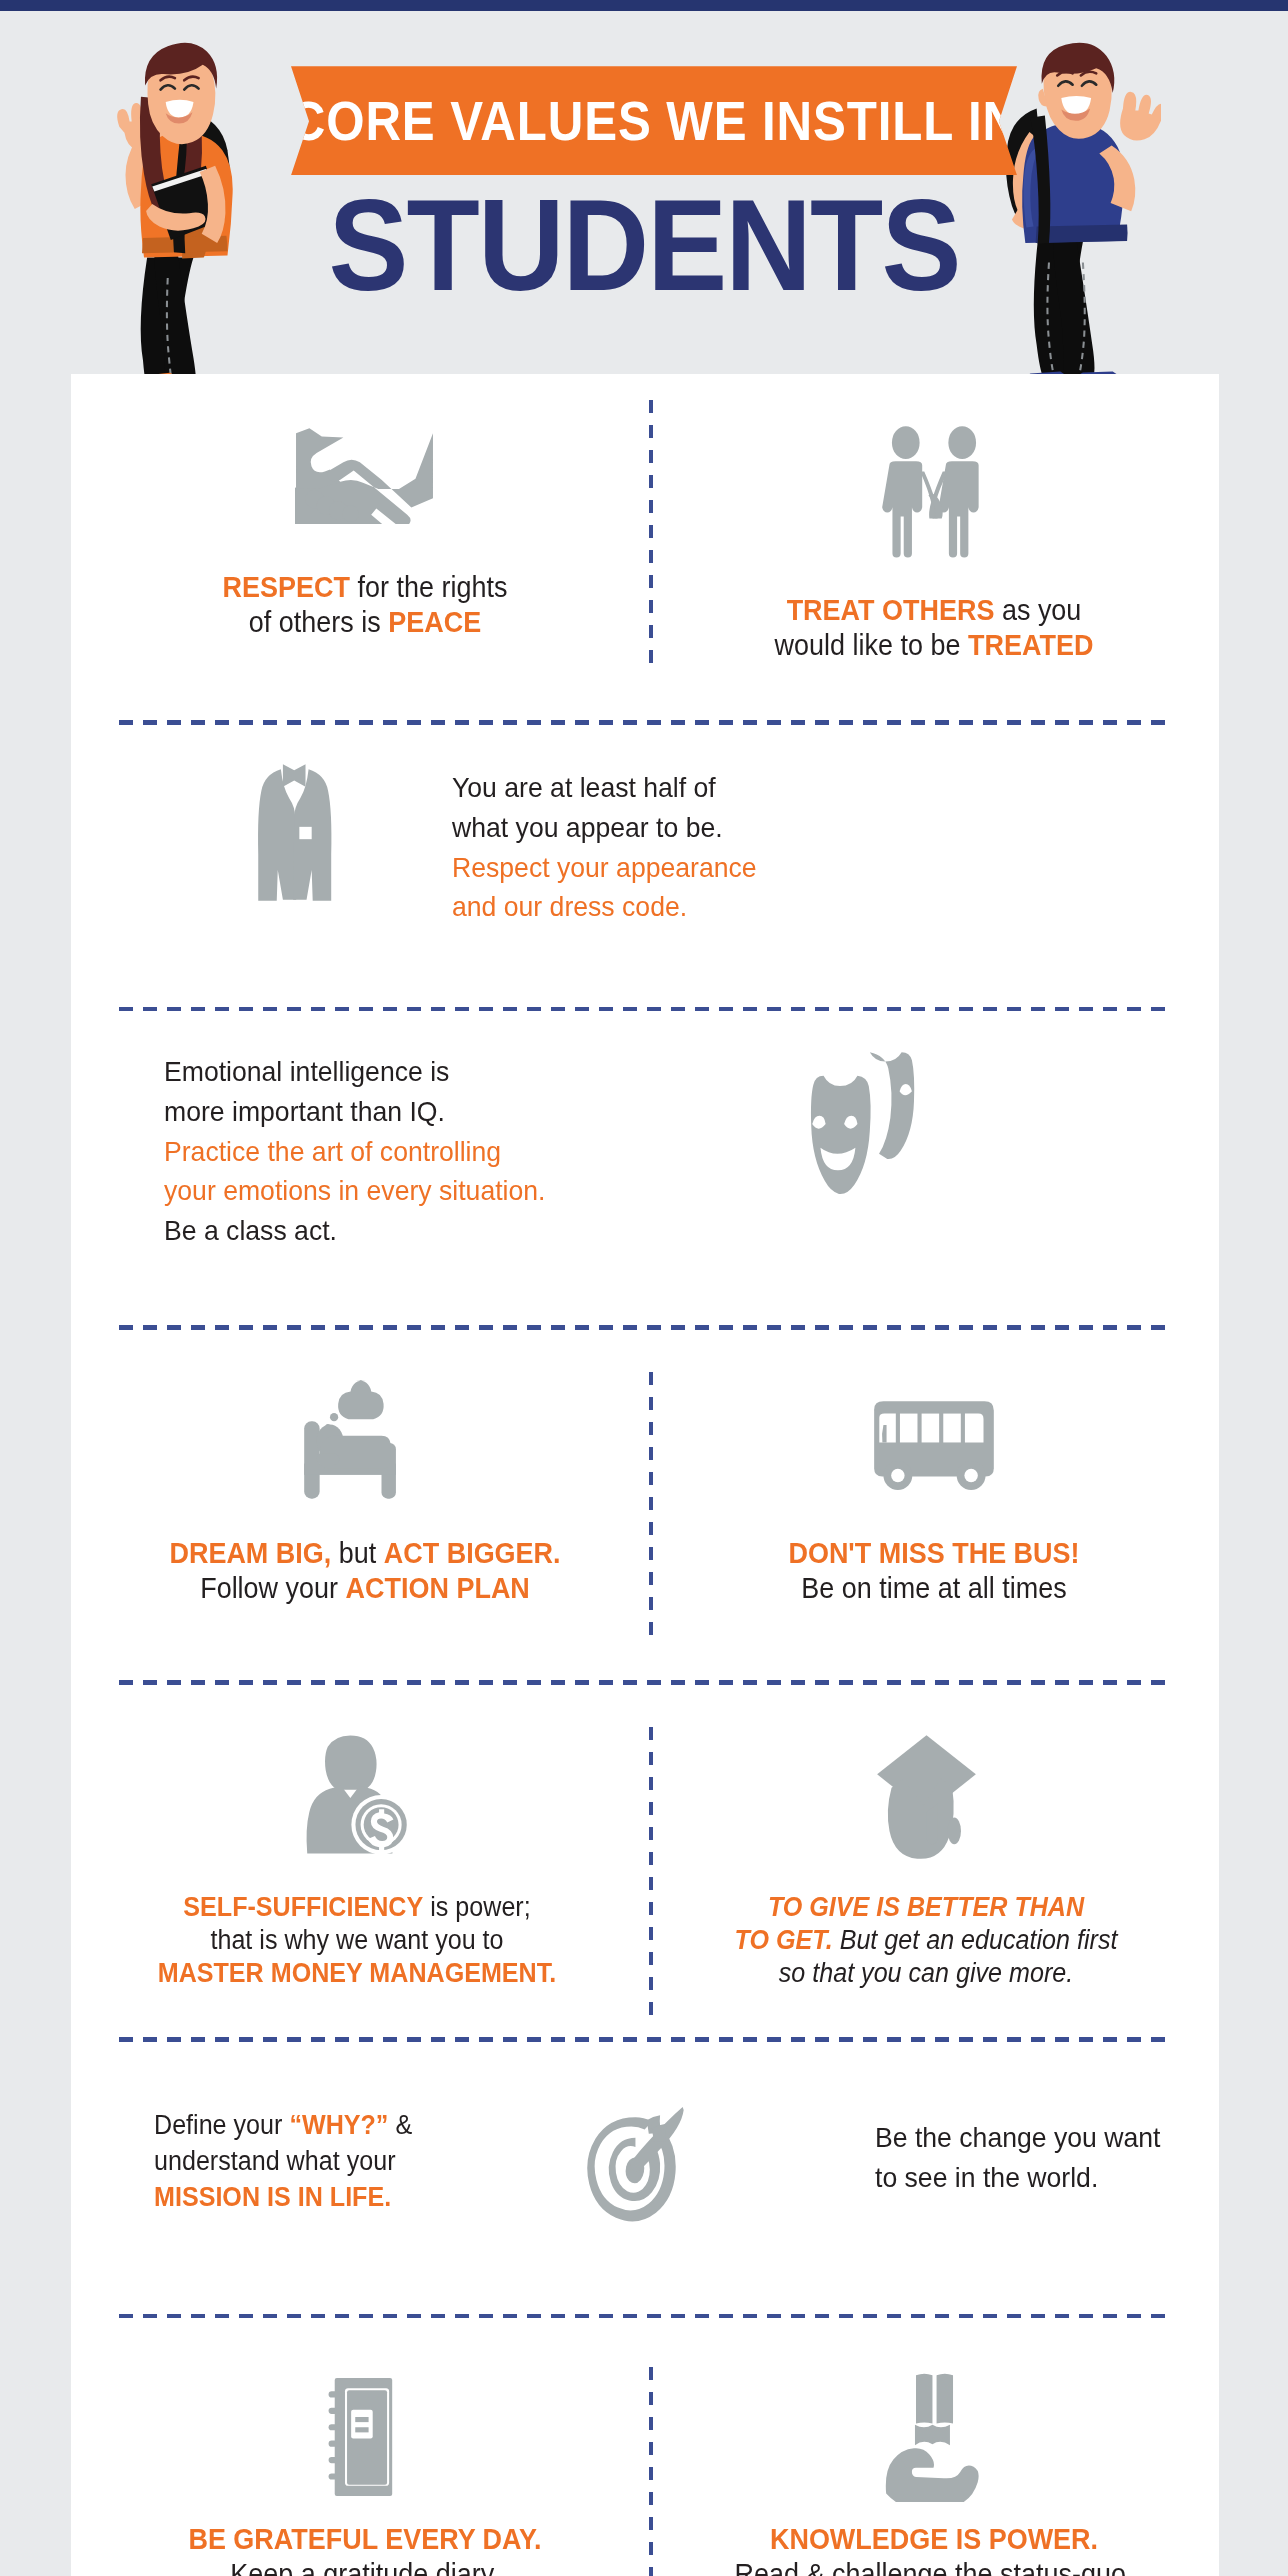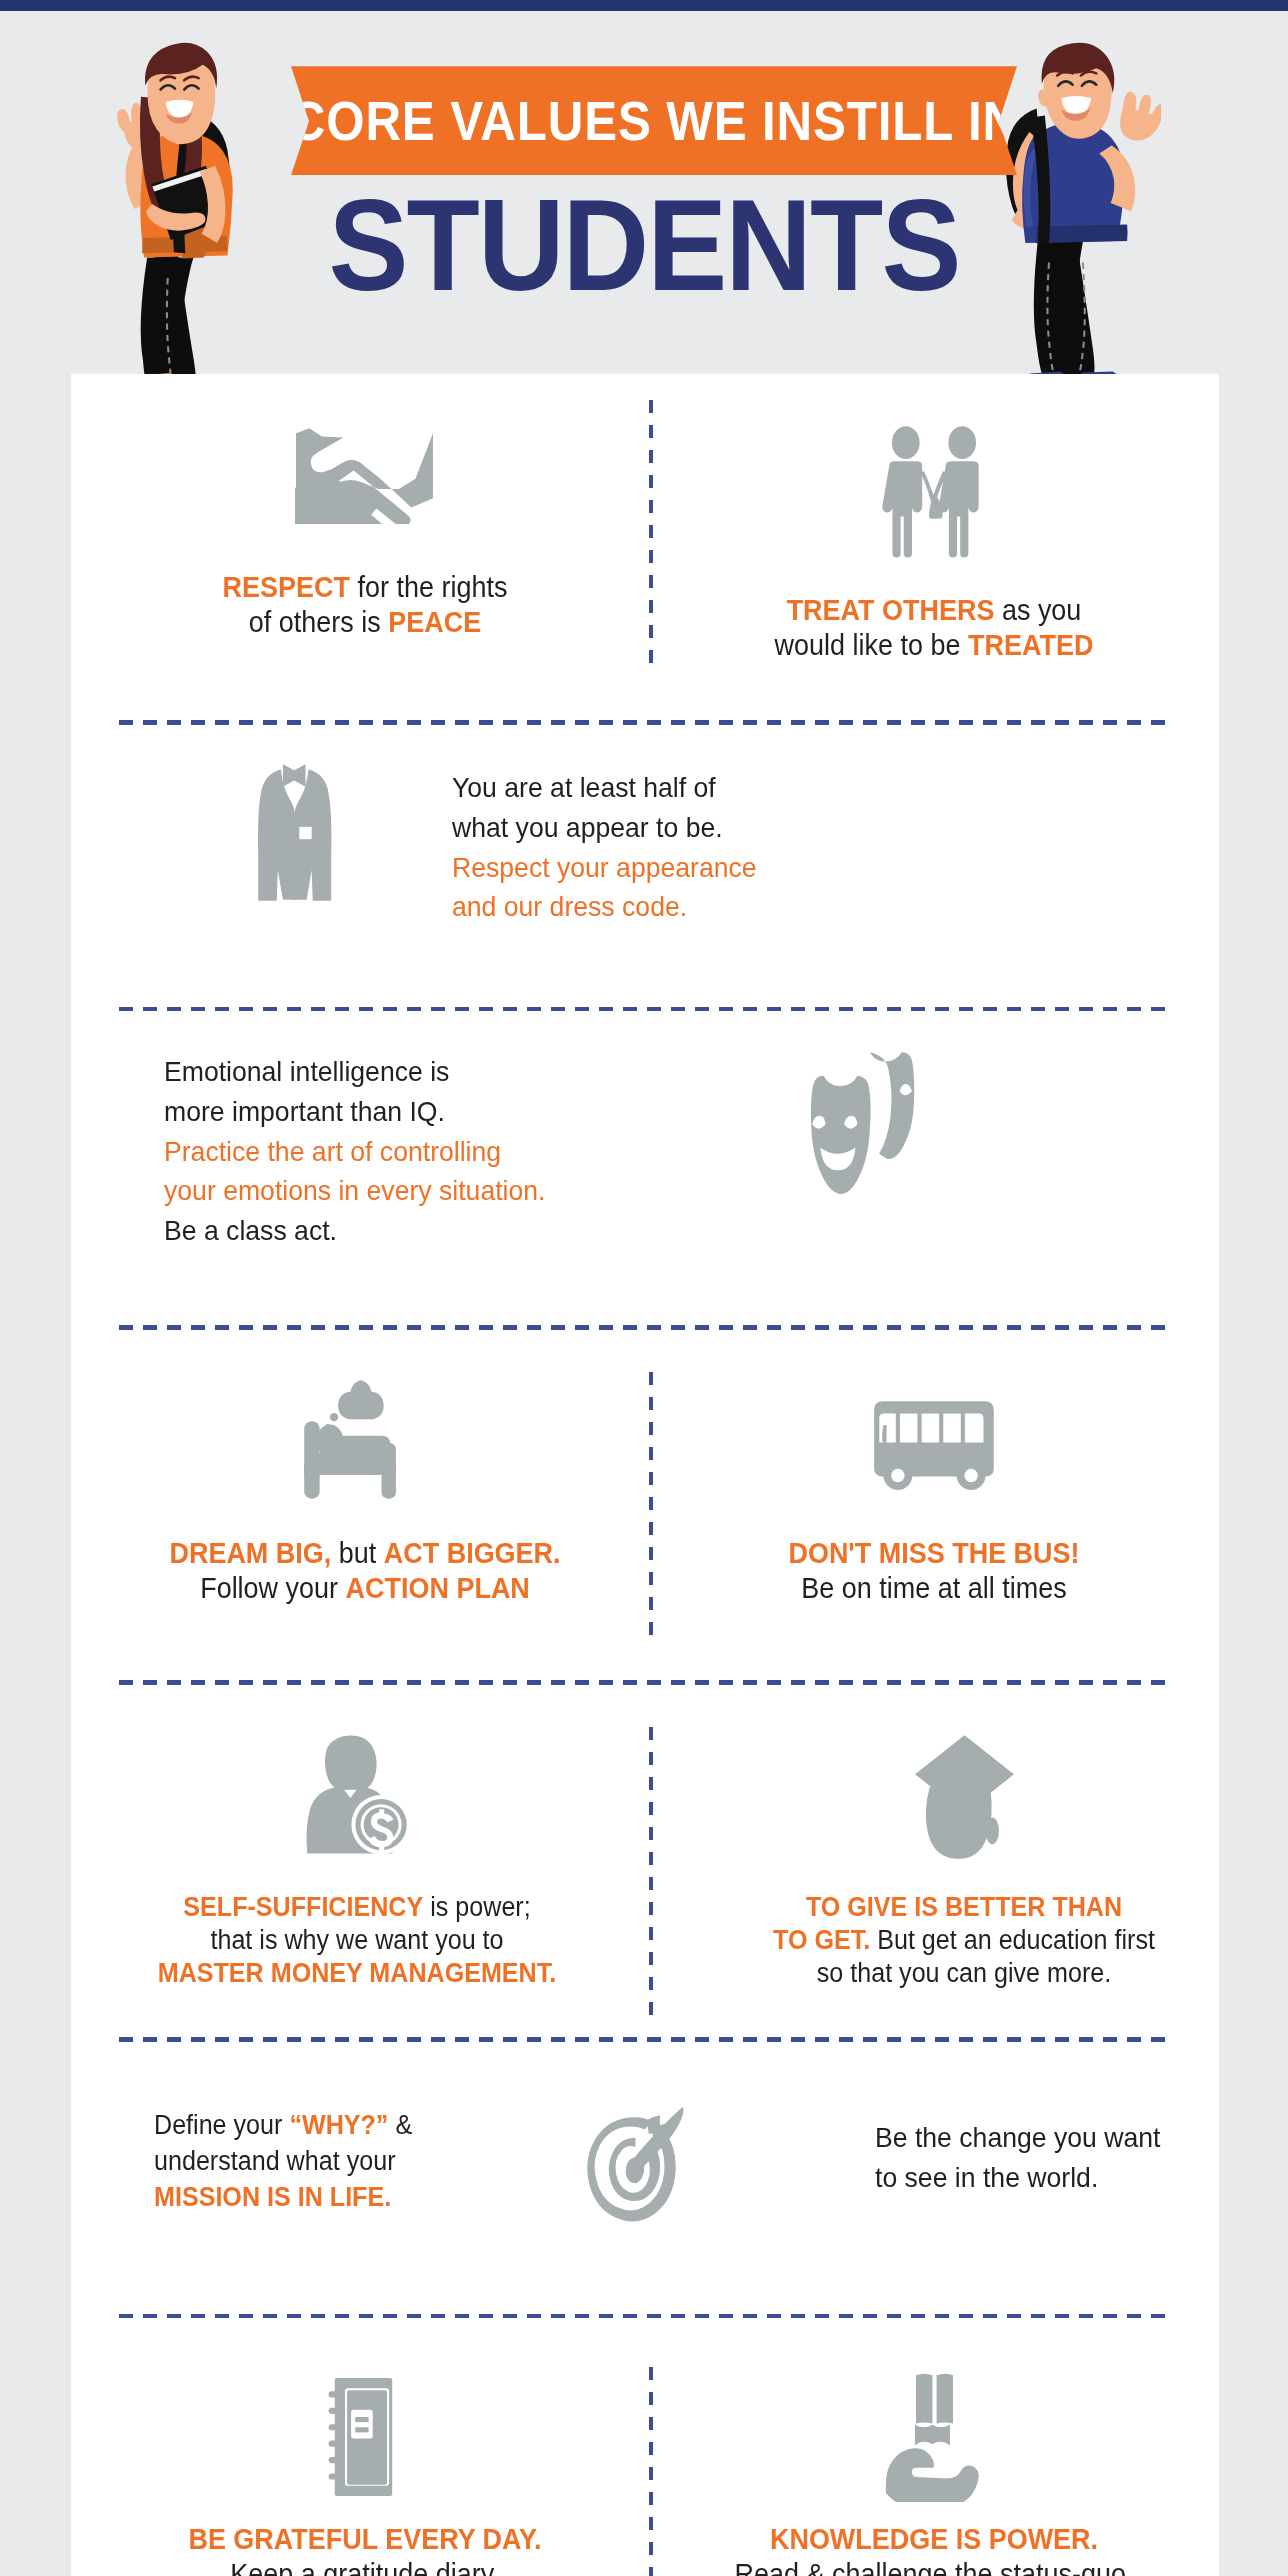--- a/index.html
+++ b/index.html
@@ -330,21 +330,21 @@
           <path d="M158 146 l10 0 l0 8 q14 2 18 12 l-12 6 q-4 -8 -12 -8 q-8 0 -8 6 q0 6 12 10 q20 6 20 22 q0 14 -18 18 l0 8 l-10 0 l0 -8 q-16 -2 -22 -16 l14 -6 q4 10 14 10 q10 0 10 -8 q0 -6 -14 -10 q-18 -6 -18 -20 q0 -14 16 -18z" fill="#FFFFFF"></path>
         </svg>
       </div>
       <div class="cap" style="font-size:27px;">
         <div><span class="o">SELF-SUFFICIENCY</span><span class="k"> is power;</span></div>
         <div><span class="k">that is why we want you to</span></div>
         <div><span class="o">MASTER MONEY MANAGEMENT.</span></div>
       </div>
     </div>
 
-    <div class="cell" style="left:611px;top:31px;width:564px;">
+    <div class="cell" style="left:573px;top:31px;width:564px;font-style:italic;">
       <div class="icon-wrap" style="height:185px;">
         <svg width="108" height="129" viewBox="0 0 210 250">
           <path d="M106 2 l96 76 l-96 76 l-96 -76z"></path>
           <path d="M38 104 q-12 44 -4 84 q10 50 54 54 q46 4 62 -42 q14 -42 6 -96 l-22 -18 l-34 52 l-40 -50z"></path>
           <path d="M106 152 l22 -18 l0 66 q0 12 -10 14 q-12 0 -12 -14z"></path>
           <ellipse cx="160" cy="188" rx="13" ry="26"></ellipse>
         </svg>
       </div>
       <div class="cap" style="font-size:27px;">
         <div><span class="o">TO GIVE IS BETTER THAN</span></div>

